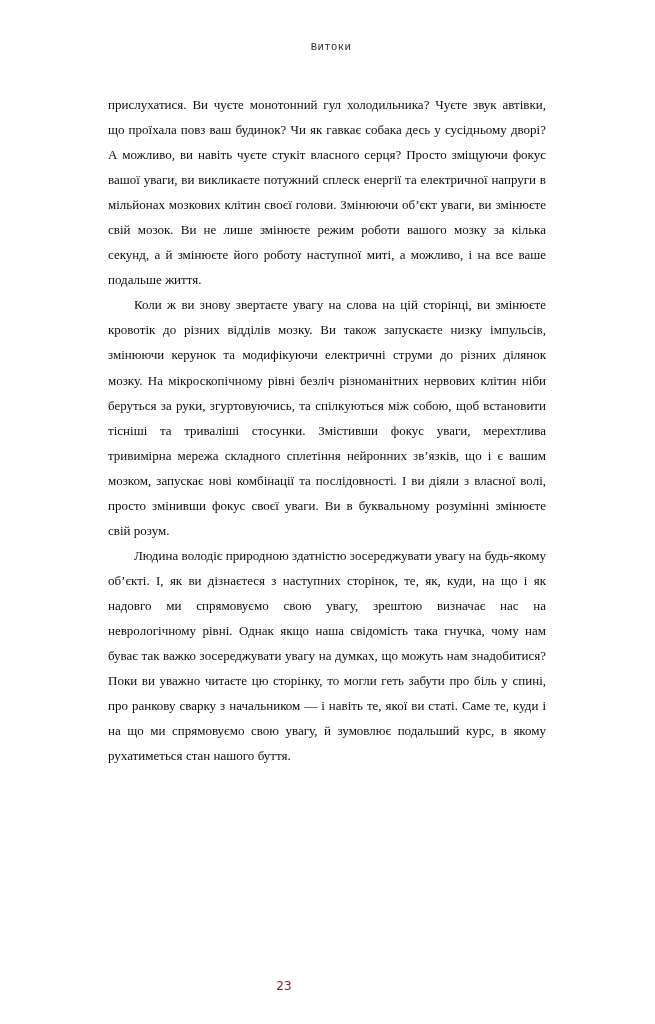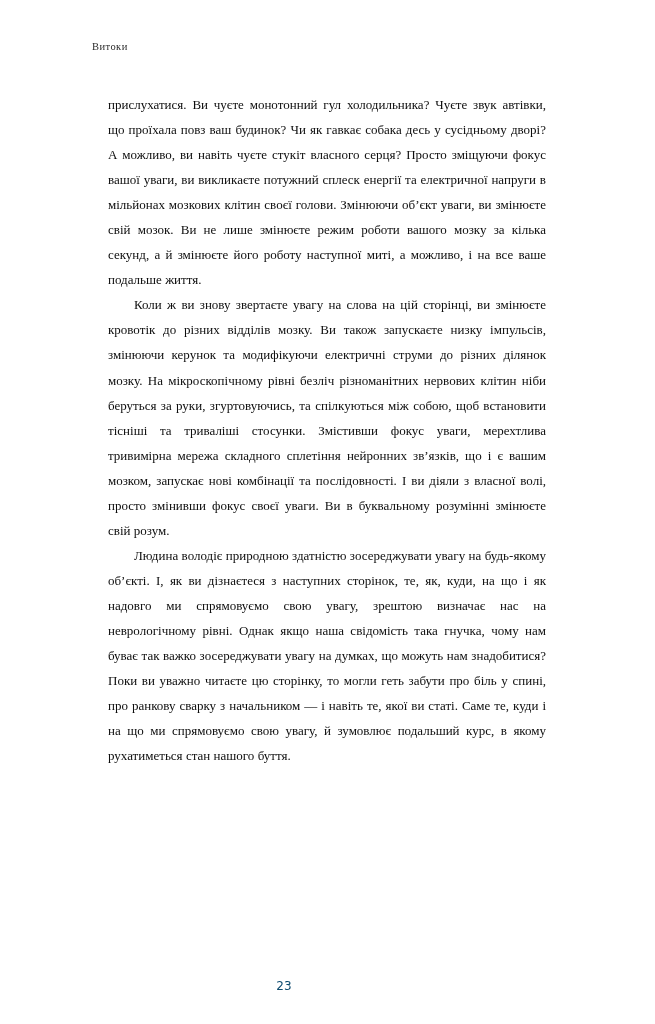--- a/index.html
+++ b/index.html
@@ -23,24 +23,24 @@
     inset: 0;
     width: 655px;
     height: 1024px;
     background: #ffffff;
   }
 
   
   .running-head {
     position: absolute;
     top: 40px;
-    left: 92px;
+    left: 112px;
     width: 438px;
-    text-align: left;
-    font-family: Liberation Serif, serif;
+    text-align: center;
+    font-family: Liberation Mono, monospace;
     font-size: 10.5px;
     letter-spacing: 0.45px;
     color: #2a2a2a;
     line-height: 14px;
     white-space: nowrap;
   }
 
   
   .text-block {
     position: absolute;
@@ -67,21 +67,21 @@
 
   
   .folio {
     position: absolute;
     top: 978px;
     left: 0;
     width: 568px;
     text-align: center;
     font-family: "DejaVu Sans", "Liberation Sans", sans-serif;
     font-size: 12px;
-    color: #0c4a6e;
+    color: #7f1d1d;
     line-height: 16px;
   }
 </style>
 </head>
 <body>
 
 <div class="page">
 
   <div class="running-head">Витоки</div>
 

